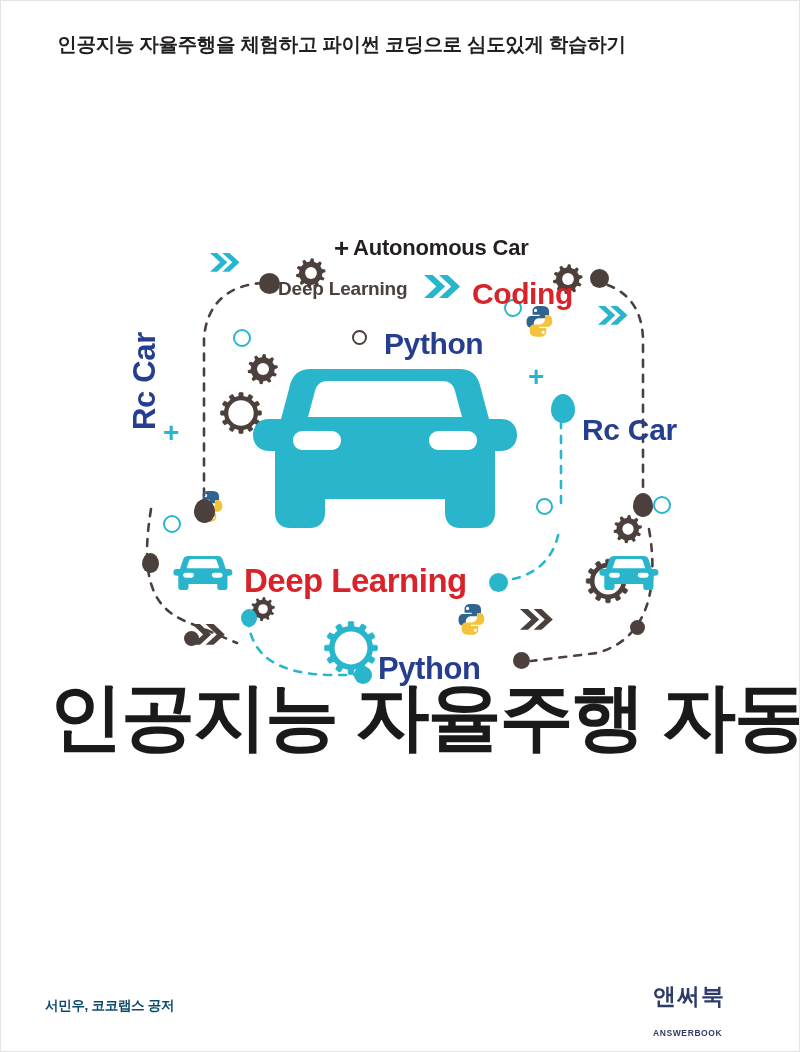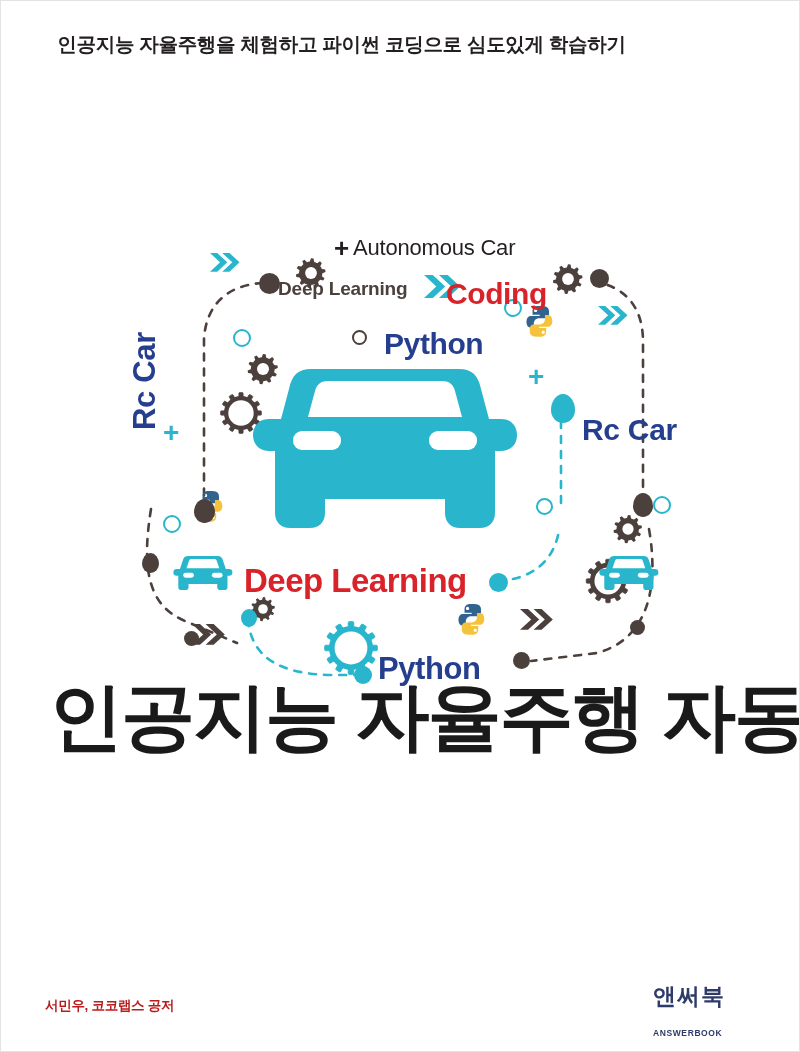--- a/index.html
+++ b/index.html
@@ -38,30 +38,30 @@
     left: 0;
     width: 800px;
     height: 520px;
   }
   .art > * { position: absolute; }
 
   
   .chip { white-space: nowrap; line-height: 1; }
   .t-autonomous {
     left: 352px; top: 136px;
-    font-size: 22px; font-weight: normal; color: #231f20;
+    font-size: 22px; font-weight: bold; color: #231f20;
     letter-spacing: -0.2px;
   }
   .t-deeplearning-sm {
     left: 277px; top: 178px;
     font-size: 19px; font-weight: bold; color: #4c403d;
     letter-spacing: -0.2px;
   }
   .t-coding {
-    left: 445px; top: 178px;
+    left: 471px; top: 178px;
     font-size: 30px; font-weight: bold; color: #d8232a;
     letter-spacing: -0.4px;
   }
   .t-python-top {
     left: 383px; top: 228px;
     font-size: 30px; font-weight: bold; color: #253e8e;
     letter-spacing: -0.4px;
   }
   .t-rccar-left {
     left: 128px; top: 200px;
@@ -138,21 +138,21 @@
     white-space: nowrap;
   }
 
   
   .authors {
     position: absolute;
     left: 44px;
     top: 996px;
     font-size: 13.5px;
     font-weight: bold;
-    color: #b91c1c;
+    color: #0c4a6e;
     letter-spacing: -0.3px;
     white-space: nowrap;
   }
   .publisher {
     position: absolute;
     right: 36px;
     top: 984px;
     text-align: left;
     width: 110px;
   }

